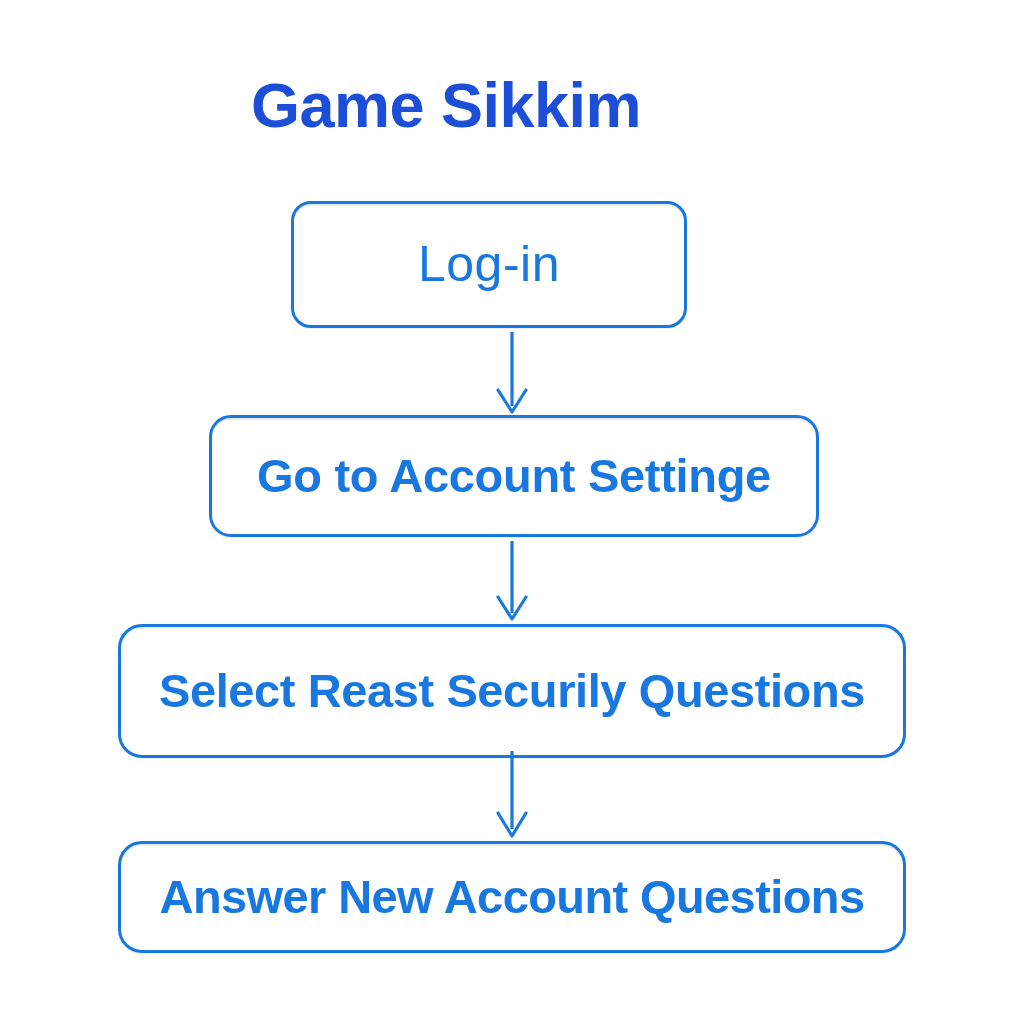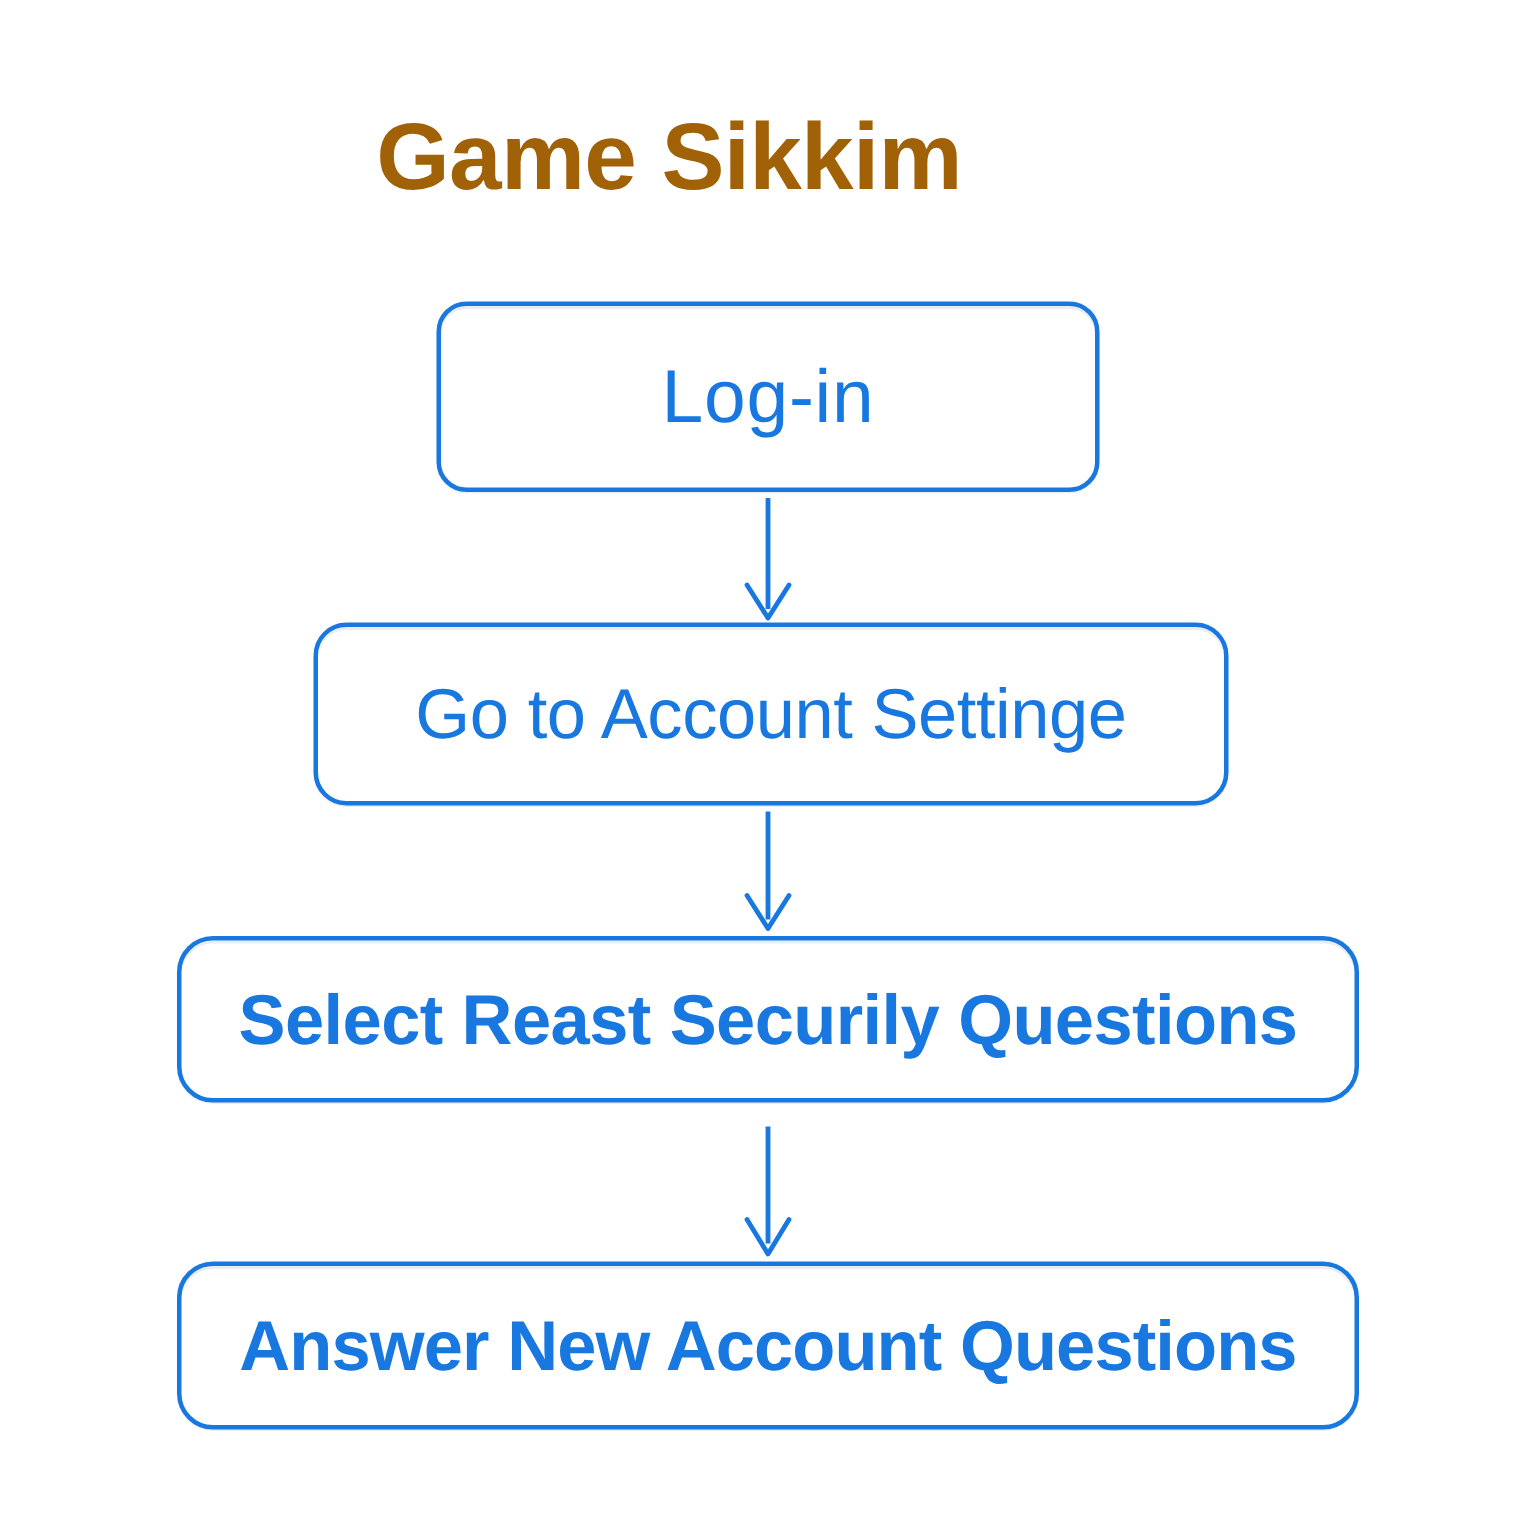--- a/index.html
+++ b/index.html
@@ -24,21 +24,21 @@
   
   .title {
     position: absolute;
     left: 0;
     top: 74px;
     width: 892px;
     text-align: center;
     font-size: 63px;
     font-weight: 700;
     letter-spacing: -0.5px;
-    color: #a16207;
+    color: #1d4ed8;
     line-height: 1;
     white-space: nowrap;
   }
 
   
   .flow-box {
     position: absolute;
     box-sizing: border-box;
     background: #ffffff;
     border: 3px solid #1878e0;
@@ -53,50 +53,50 @@
     color: #1878e0;
     line-height: 1.05;
     white-space: nowrap;
     text-align: center;
   }
 
   
   #box-1 {
     left: 291px;
     top: 201px;
-    width: 442px;
+    width: 396px;
     height: 127px;
     border-radius: 20px;
   }
   #box-1 .label {
     font-size: 50px;
     font-weight: 400;
     letter-spacing: 0.5px;
   }
 
   
   #box-2 {
     left: 209px;
     top: 415px;
     width: 610px;
     height: 122px;
     border-radius: 22px;
   }
   #box-2 .label {
     font-size: 47px;
-    font-weight: 400;
+    font-weight: 700;
     letter-spacing: -0.3px;
   }
 
   
   #box-3 {
     left: 118px;
     top: 624px;
     width: 788px;
-    height: 111px;
+    height: 134px;
     border-radius: 24px;
   }
   #box-3 .label {
     font-size: 47px;
     letter-spacing: -0.4px;
     font-weight: 600;
   }
   #box-3 .seg-strong { font-weight: 800; }
   #box-3 .seg-light  { font-weight: 600; }
 

